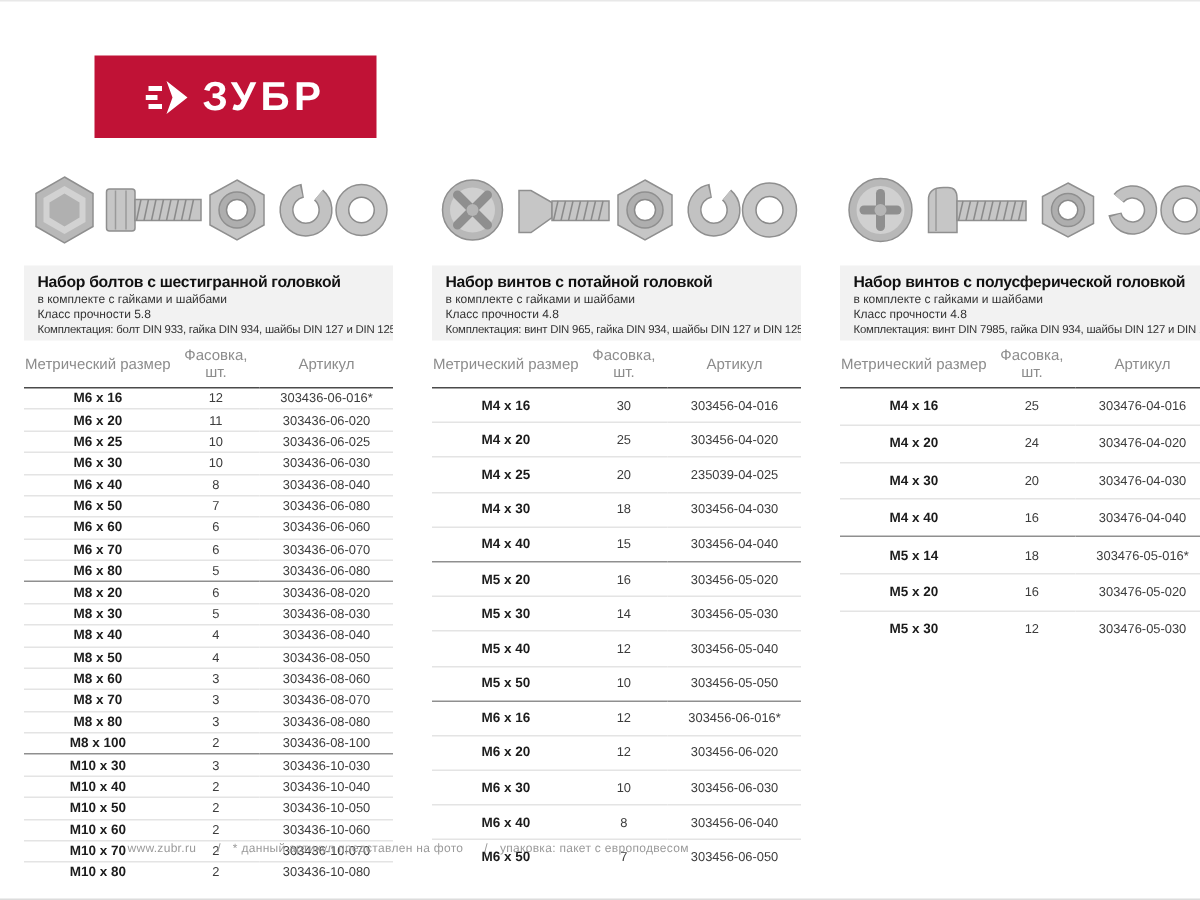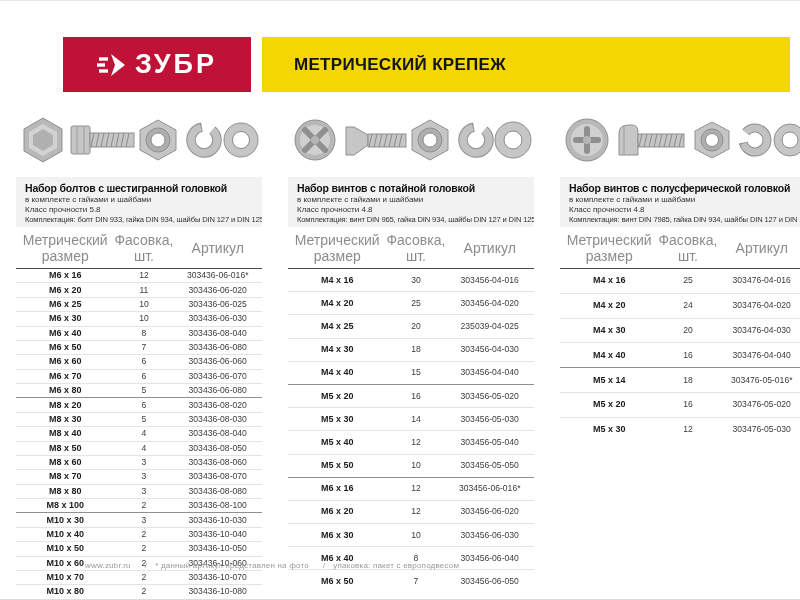--- a/index.html
+++ b/index.html
@@ -19,21 +19,21 @@
   
   .columns { position:absolute; top:100px; left:16px; width:768px; display:flex; gap:26px; }
   .product { width:246px; }
   .photo { height:72px; display:flex; align-items:center; justify-content:center; }
   .info { background:#f2f2f2; margin-top:4px; height:50px; padding:5px 7px 4px 9px; overflow:hidden; }
   .info .t { font-weight:bold; font-size:10.5px; color:#111; white-space:nowrap; letter-spacing:-0.2px; }
   .info .s { font-size:8px; color:#333; margin-top:1px; white-space:nowrap; }
   .info .c { font-size:7.6px; color:#333; margin-top:1px; white-space:nowrap; letter-spacing:-0.15px; }
 
   table { width:100%; border-collapse:collapse; margin-top:2px; }
-  th { font-weight:normal; font-size:14px; color:#8c8c8c; padding:3px 0 4px; text-align:center; }
+  th { font-weight:normal; font-size:10px; color:#8c8c8c; padding:3px 0 4px; text-align:center; }
   thead tr { border-bottom:1.5px solid #4a4a4a; }
   td { text-align:center; font-size:8.6px; color:#3c3c3c; }
   td:first-child { font-weight:bold; color:#1b1b1b; font-size:9px; }
   tbody tr { border-top:1px solid #e4e4e4; }
   tbody tr:first-child { border-top:none; }
   tbody tr.sep { border-top:1.5px solid #8f8f8f; }
   col.c1 { width:40%; } col.c2 { width:24%; } col.c3 { width:36%; }
 
   .product:nth-of-type(1) tbody td { padding:1.2px 0; line-height:11px; }
   .product:nth-of-type(2) tbody td { padding:5.6px 0; line-height:11px; }
@@ -58,23 +58,20 @@
     <div class="brand-box">
       <svg width="30" height="28" viewBox="0 0 30 28">
         <g stroke="#ffffff" stroke-width="3.4" fill="none">
           <path d="M2 8 h9"></path>
             <path d="M0 14 h8"></path>
             <path d="M2 20 h9"></path>
         </g>
         <path d="M14 3 L28 14 L14 25 L18 14 Z" fill="#ffffff"></path>
       </svg>
       <span class="brand-text">ЗУБР</span>
-    </div>
-    <div class="title-box">
-      <span>МЕТРИЧЕСКИЙ КРЕПЕЖ</span>
     </div>
   </div>
 
   <div class="columns">
 
     <section class="product">
       <div class="photo">
         <svg width="242" height="70" viewBox="0 0 242 70">
 
           <polygon class="metal2" points="25,16 44,27 44,49 25,60 6,49 6,27"></polygon>

